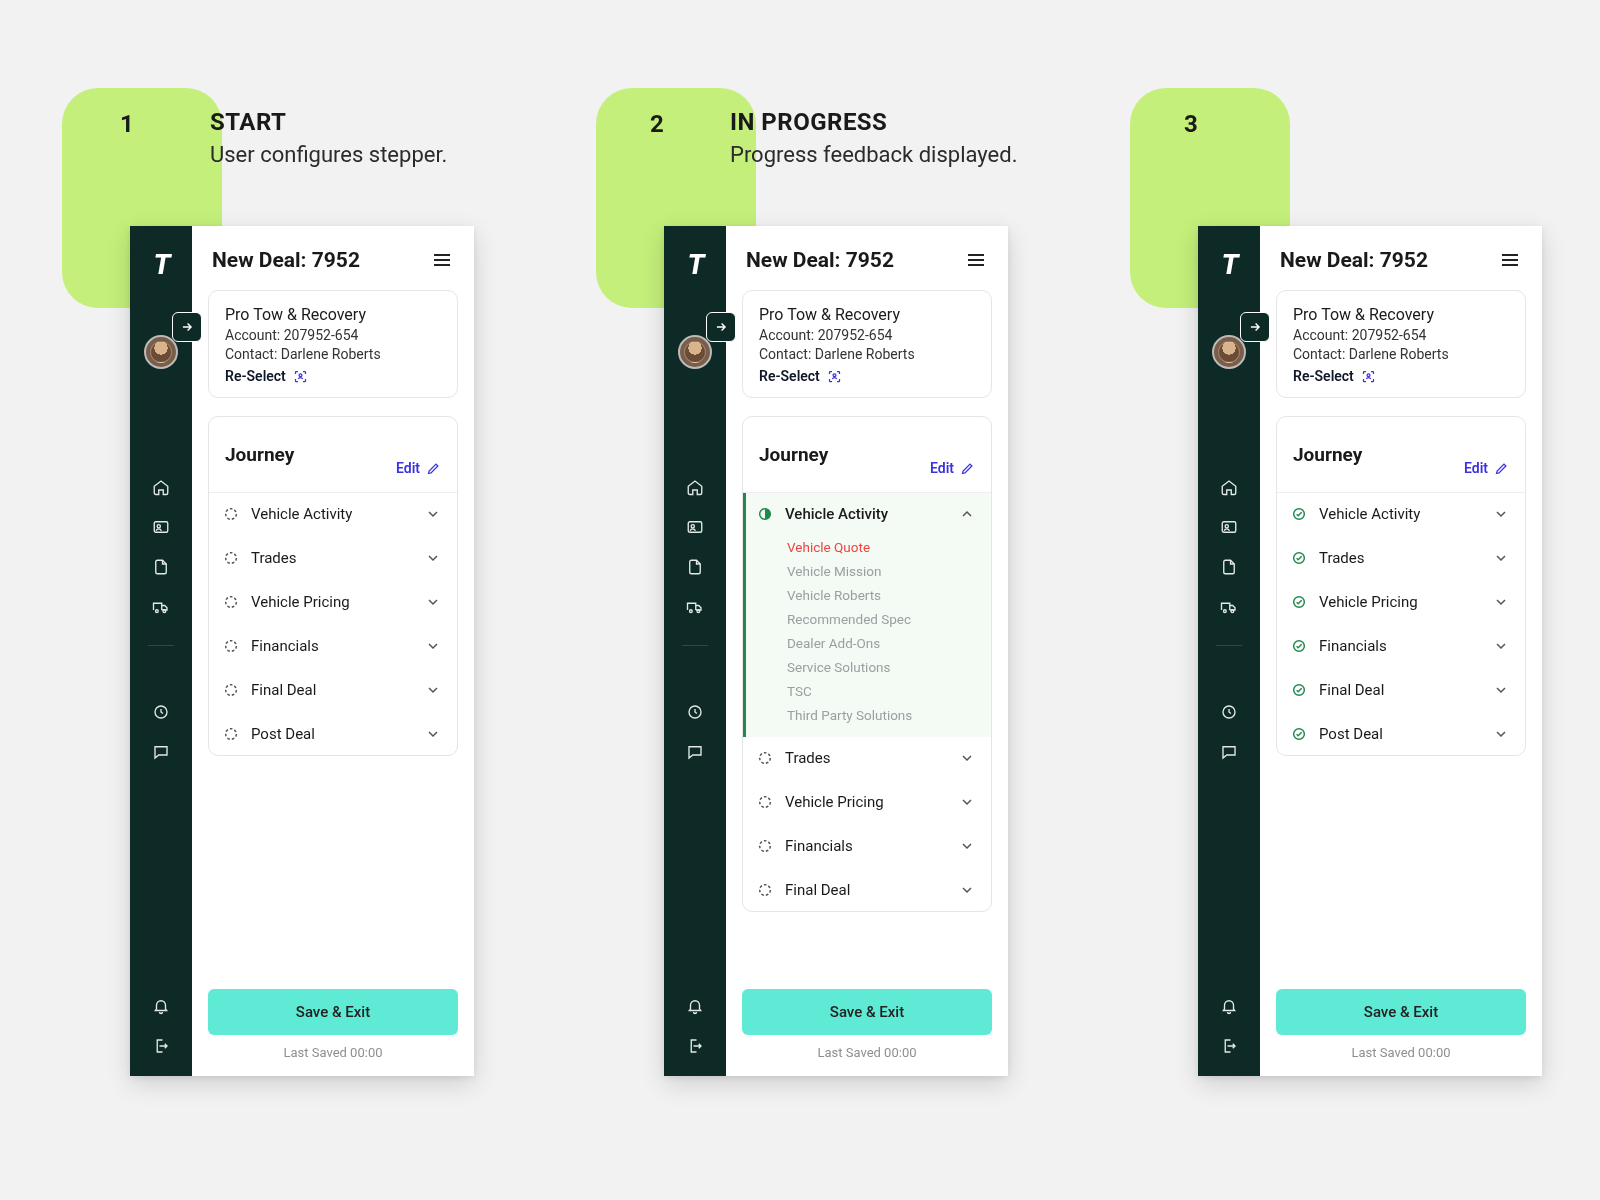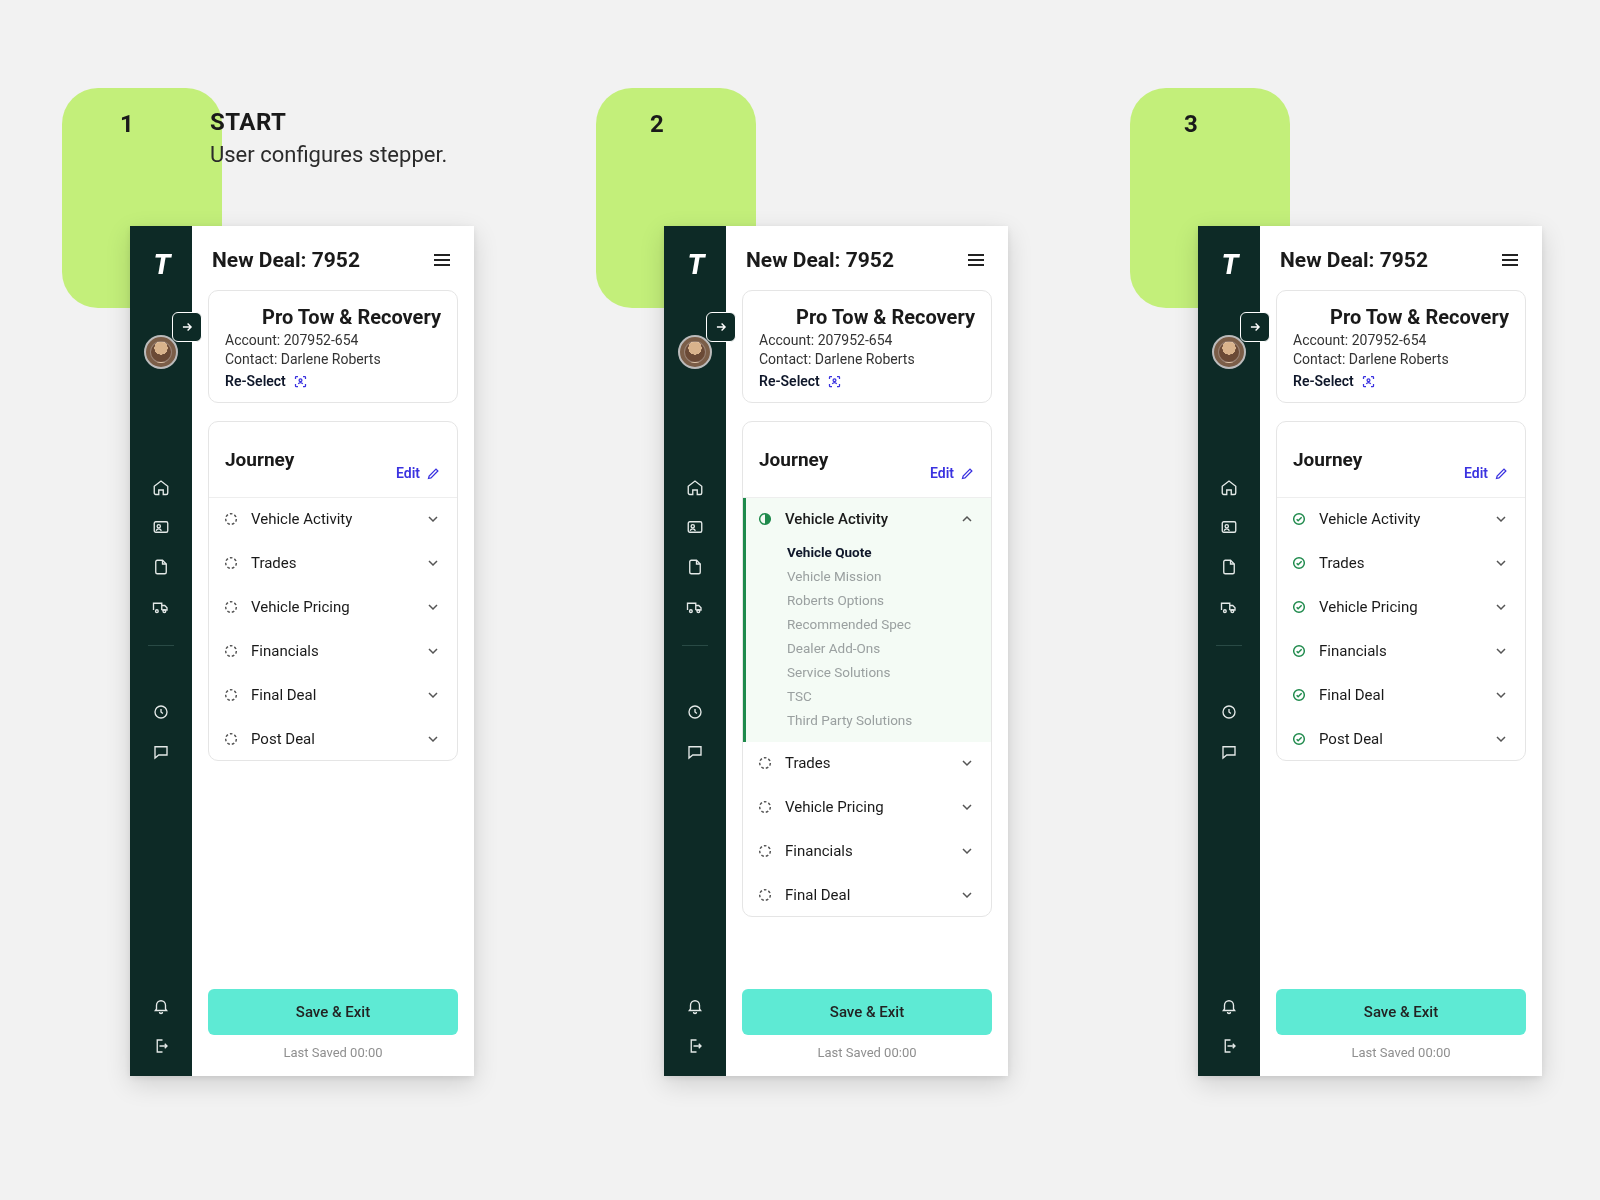--- a/index.html
+++ b/index.html
@@ -128,21 +128,21 @@
     padding: 22px 20px 14px 20px;
   }
   .header-title { font-size: 21px; font-weight: 700; }
 
   .info-card {
     margin: 4px 16px 0 16px;
     border: 1px solid #e5e5e5;
     border-radius: 10px;
     padding: 14px 16px 12px 16px;
   }
-  .info-card .name { font-weight: 700; font-size: 20px; text-align: right; }
+  .info-card .name { font-weight: 400; font-size: 16px; }
   .info-card .line { font-size: 14px; color: #333; margin-top: 3px; }
   .reselect {
     margin-top: 6px;
     font-size: 14px;
     font-weight: 600;
     color: #0f172a;
     display: inline-flex;
     align-items: center;
     gap: 7px;
   }
@@ -189,21 +189,21 @@
     position:relative;
   }
   .sub-items::before {
     content:""; position:absolute; left:0; top:0; bottom:0; width:3px; background:#1f8a4c;
   }
   .sub-items .sub {
     font-size: 13.5px;
     padding: 4px 0;
     color: #9aa0a0;
   }
-  .sub-items .sub.current { color:#0f172a; font-weight:700; }
+  .sub-items .sub.current { color:#ef4444; font-weight:400; }
 
   .footer {
     margin-top: auto;
     padding: 0 16px 16px 16px;
     text-align:center;
   }
   .save-btn {
     background:#5eead4;
     border-radius:6px;
     padding:14px 0;
@@ -240,20 +240,24 @@
     <span class="lead-num">1</span>
   </div>
   <div class="lead" style="left:210px; top:108px;">
     <div class="lead-title">START</div>
     <div class="lead-sub">User configures stepper.</div>
   </div>
 
   <div class="green-blob" style="left:596px; top:88px;"></div>
   <div class="lead" style="left:650px; top:110px;">
     <span class="lead-num">2</span>
+  </div>
+  <div class="lead" style="left:730px; top:108px;">
+    <div class="lead-title">IN PROGRESS</div>
+    <div class="lead-sub">Progress feedback displayed.</div>
   </div>
 
   <div class="green-blob" style="left:1130px; top:88px;"></div>
   <div class="lead" style="left:1184px; top:110px;">
     <span class="lead-num">3</span>
   </div>
 
   <div class="phone" style="left:130px; top:226px; height:850px;">
     <div class="sidebar">
       <div class="logo">T</div>
@@ -536,21 +540,21 @@
               <path d="M12 4a8 8 0 0 1 0 16z" fill="#1f8a4c"></path>
             </svg>
           <div class="lbl">Vehicle Activity</div>
           <svg class="chev" width="16" height="16" viewBox="0 0 24 24" fill="none" stroke="currentColor" stroke-width="2.2">
               <path d="M6 15l6-6 6 6"></path>
             </svg>
         </div>
         <div class="sub-items">
           <div class="sub current">Vehicle Quote</div>
           <div class="sub">Vehicle Mission</div>
-          <div class="sub">Roberts Options</div>
+          <div class="sub">Vehicle Roberts</div>
           <div class="sub">Recommended Spec</div>
           <div class="sub">Dealer Add-Ons</div>
           <div class="sub">Service Solutions</div>
           <div class="sub">TSC</div>
           <div class="sub">Third Party Solutions</div>
         </div>
 
         <div class="j-item">
           <svg class="status-dashed" viewBox="0 0 24 24" fill="none" stroke="#555" stroke-width="2.2" stroke-dasharray="4 3">
               <circle cx="12" cy="12" r="8"></circle>

